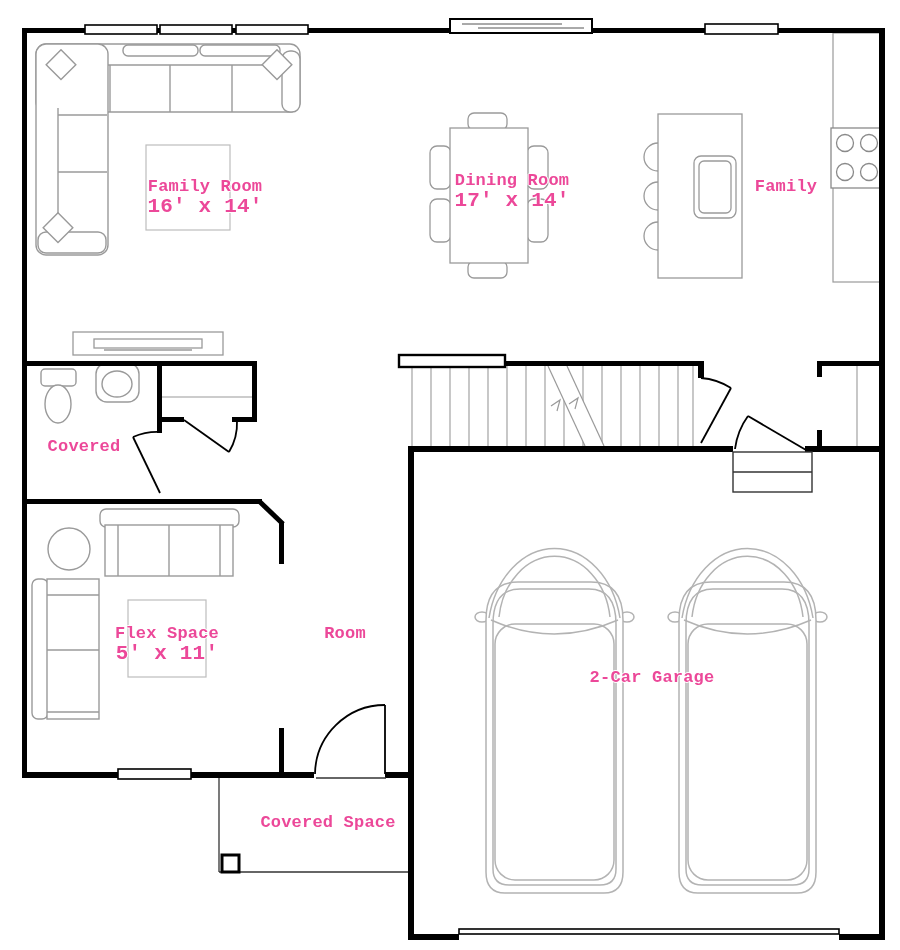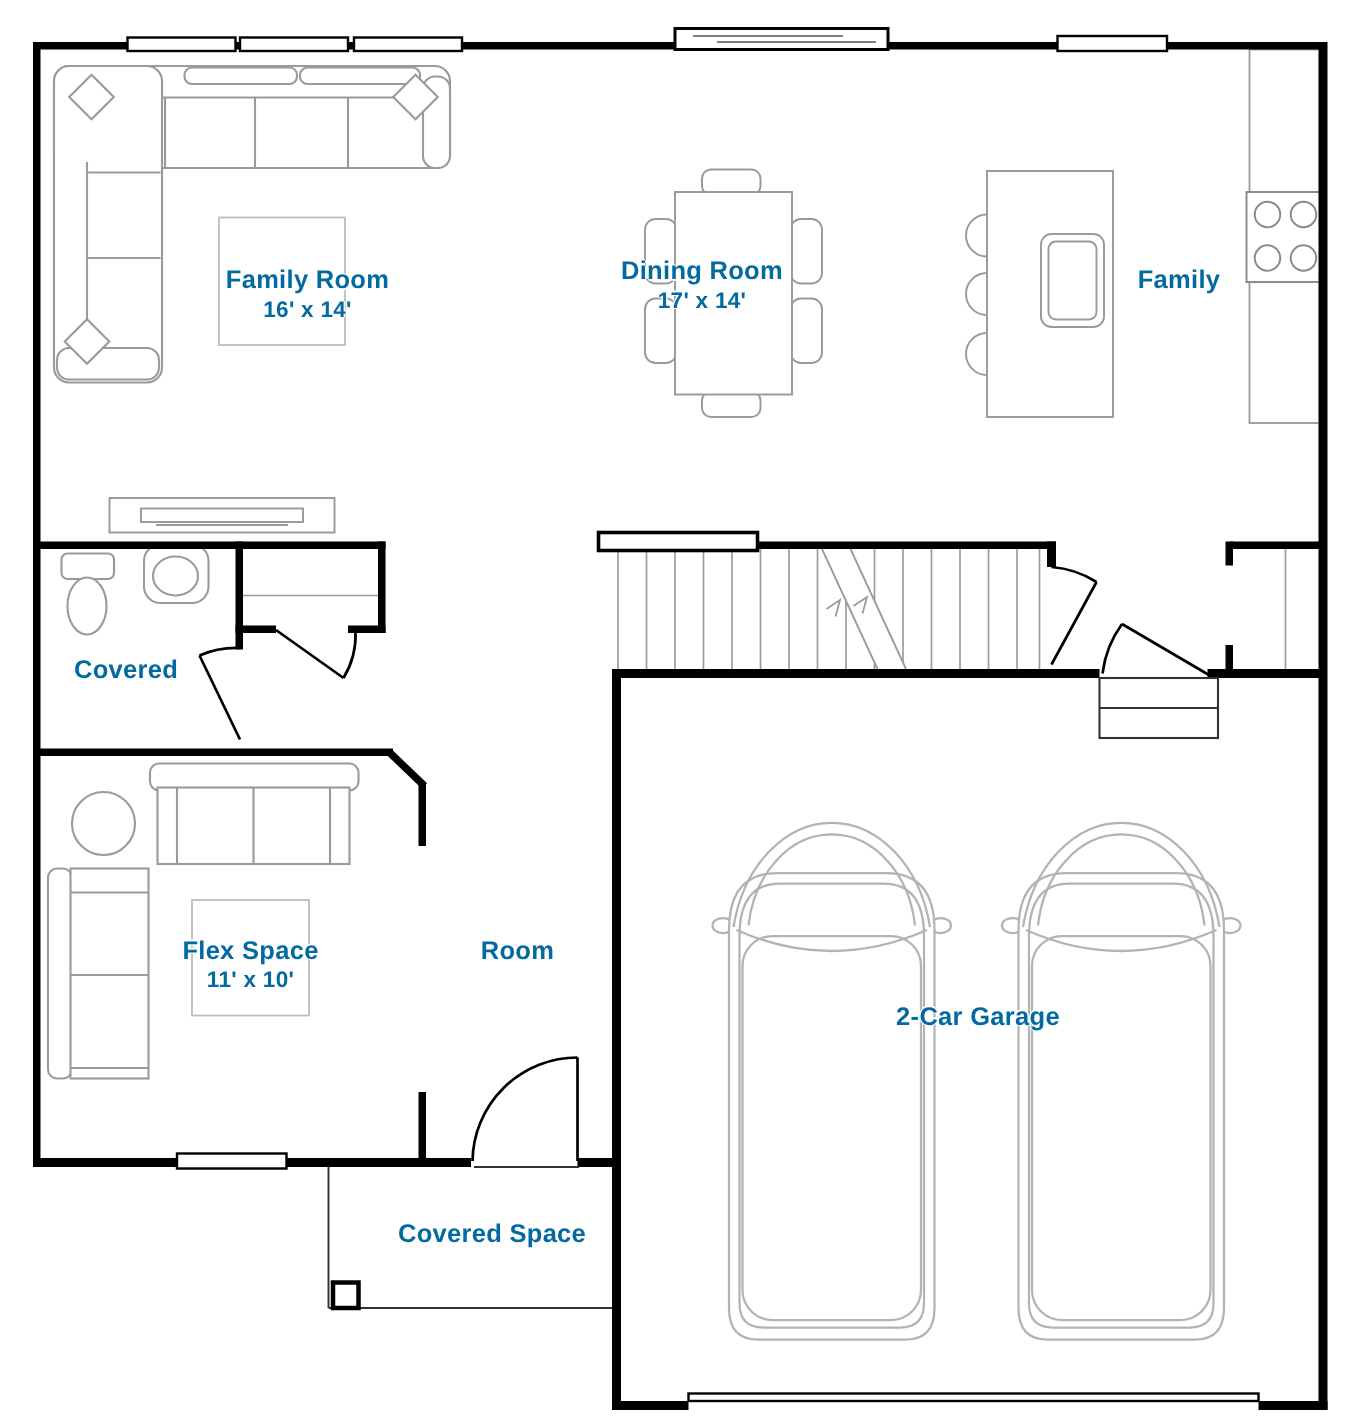--- a/index.html
+++ b/index.html
@@ -10,29 +10,30 @@
     background: #ffffff;
     font-family: "Liberation Sans", "DejaVu Sans", sans-serif;
     overflow: hidden;
   }
   .plan-canvas svg { position: absolute; left: 0; top: 0; }
   .labels { position: absolute; left: 0; top: 0; width: 100%; height: 100%; }
   .room-label {
     position: absolute;
     transform: translateX(-50%);
     text-align: center;
-    color: #0369a1;
+    color: #ec4899;
     font-size: 17px;
     font-weight: 600;
     letter-spacing: 0.2px;
     line-height: 20px;
     white-space: nowrap;
     text-shadow: 0 1px 0 #fff, 0 -1px 0 #fff, 1px 0 0 #fff, -1px 0 0 #fff;
+    font-family: Liberation Mono, monospace;
   }
-  .room-label .dims { font-size: 15px; font-weight: 600; }
+  .room-label .dims { font-size: 21px; font-weight: 600; }
 </style>
 </head>
 <body>
 
 <div class="plan-canvas">
 
 <svg width="900" height="950" viewBox="0 0 900 950">
 
   <g stroke="#9a9a9a" stroke-width="1.4" fill="#ffffff">
     <rect x="36" y="44" width="264" height="68" rx="10"></rect>
@@ -256,33 +257,33 @@
     <rect x="9" y="104" width="119" height="256" rx="20"></rect>
   </g>
 
 </svg>
 
 <div class="labels">
   <div class="room-label" style="left:205px; top:177px">
     <div>Family Room</div>
     <div class="dims">16' x 14'</div>
   </div>
-  <div class="room-label" style="left:468px; top:171px">
+  <div class="room-label" style="left:512px; top:171px">
     <div>Dining Room</div>
     <div class="dims">17' x 14'</div>
   </div>
   <div class="room-label" style="left:786px; top:177px">
     <div>Family</div>
   </div>
   <div class="room-label" style="left:84px; top:437px">
     <div>Covered</div>
   </div>
   <div class="room-label" style="left:167px; top:624px">
     <div>Flex Space</div>
-    <div class="dims">11' x 10'</div>
+    <div class="dims">5' x 11'</div>
   </div>
   <div class="room-label" style="left:345px; top:624px">
     <div>Room</div>
   </div>
   <div class="room-label" style="left:652px; top:668px">
     <div>2-Car Garage</div>
   </div>
   <div class="room-label" style="left:328px; top:813px">
     <div>Covered Space</div>
   </div>

